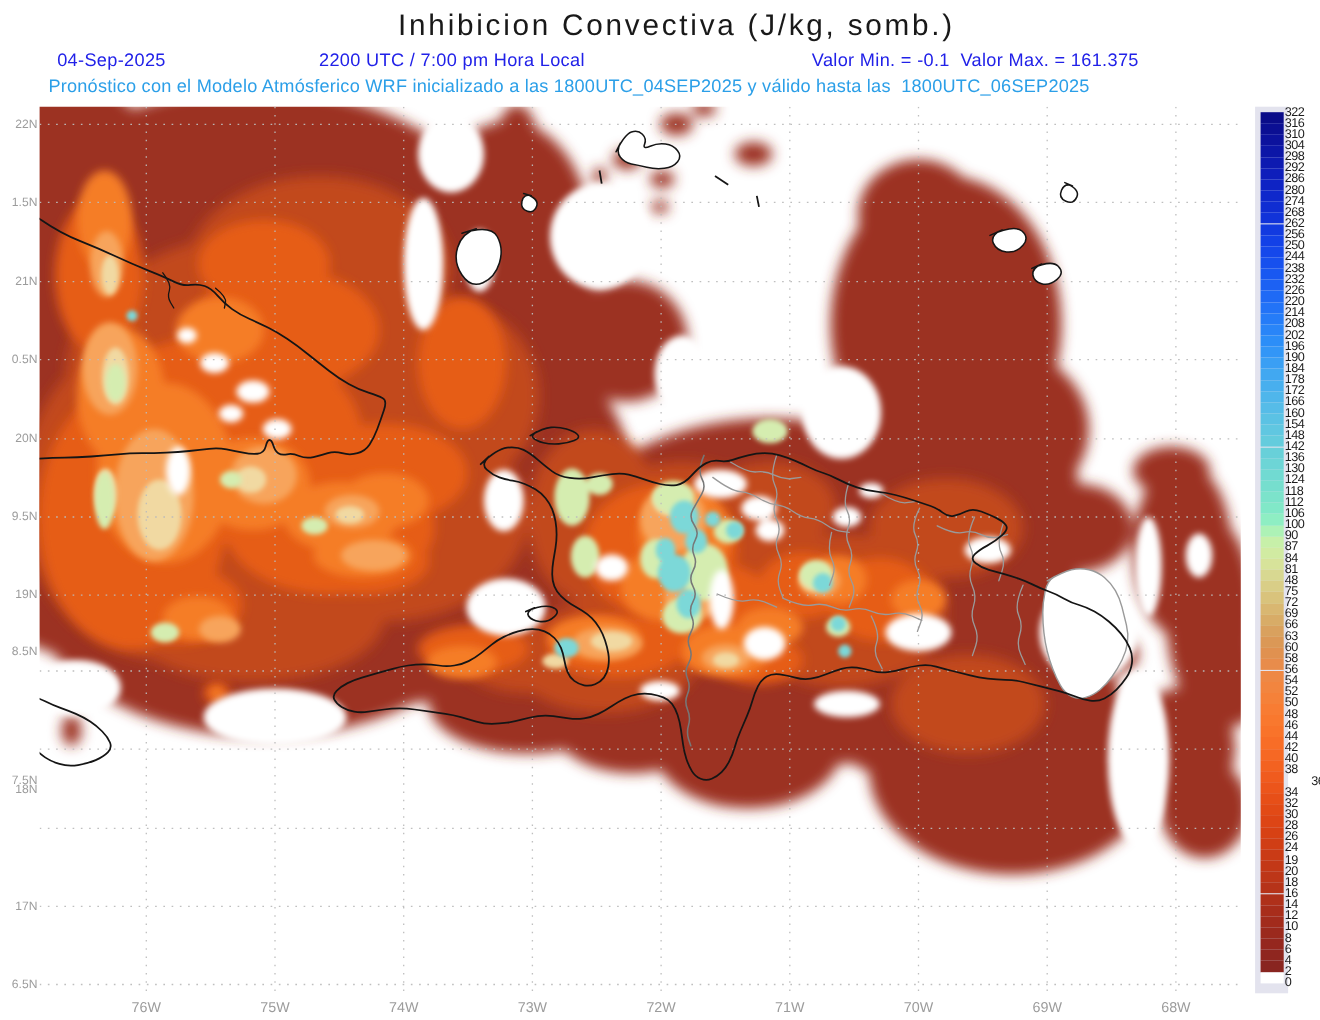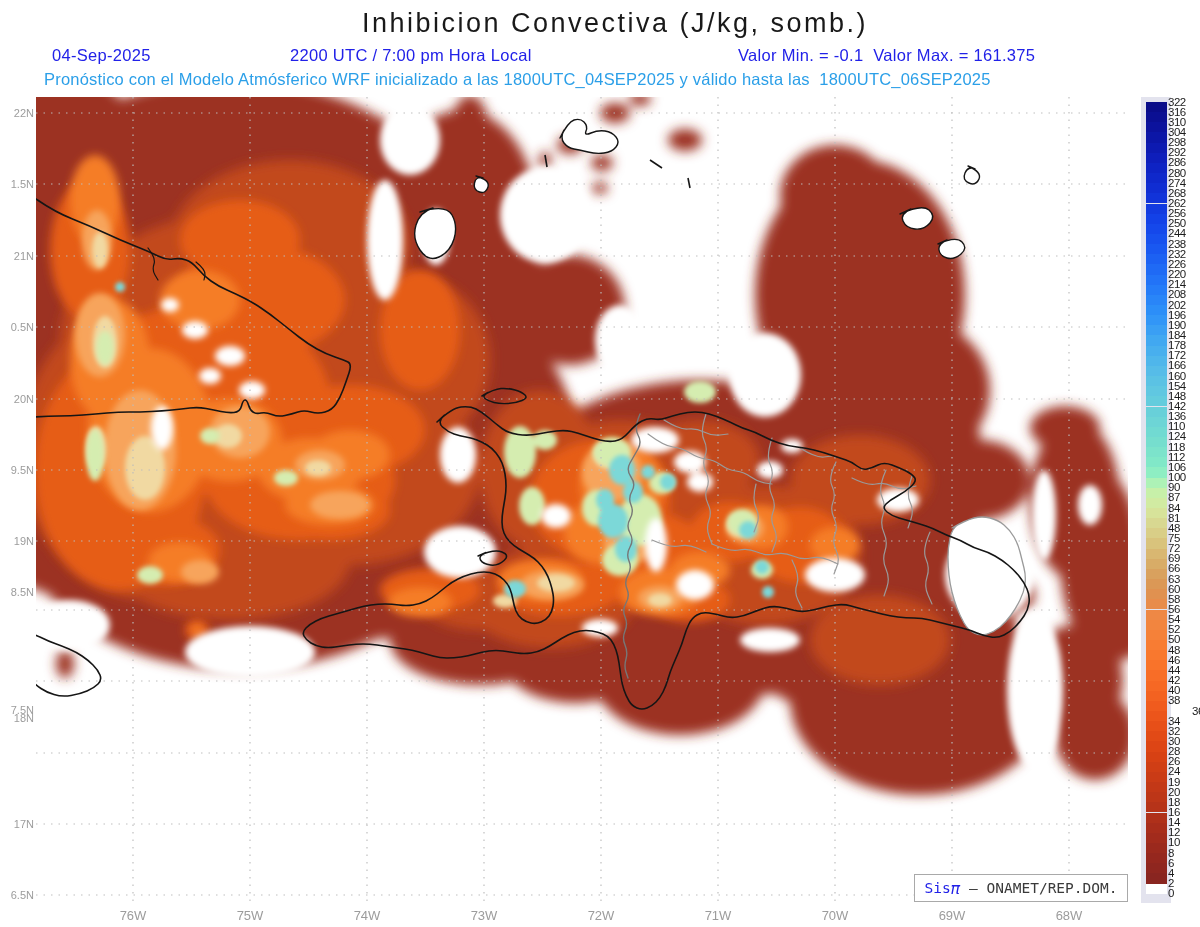--- a/index.html
+++ b/index.html
@@ -421,21 +421,21 @@
       <div class="cbtick" style="top: 319.8px;">190</div>
       <div class="cbtick" style="top: 329.95px;">184</div>
       <div class="cbtick" style="top: 340.1px;">178</div>
       <div class="cbtick" style="top: 350.25px;">172</div>
       <div class="cbtick" style="top: 360.4px;">166</div>
       <div class="cbtick" style="top: 370.55px;">160</div>
       <div class="cbtick" style="top: 380.7px;">154</div>
       <div class="cbtick" style="top: 390.85px;">148</div>
       <div class="cbtick" style="top: 401px;">142</div>
       <div class="cbtick" style="top: 411.15px;">136</div>
-      <div class="cbtick" style="top: 421.3px;">110</div>
+      <div class="cbtick" style="top: 421.3px;">130</div>
       <div class="cbtick" style="top: 431.45px;">124</div>
       <div class="cbtick" style="top: 441.6px;">118</div>
       <div class="cbtick" style="top: 451.75px;">112</div>
       <div class="cbtick" style="top: 461.9px;">106</div>
       <div class="cbtick" style="top: 472.05px;">100</div>
       <div class="cbtick" style="top: 482.2px;">90</div>
       <div class="cbtick" style="top: 492.35px;">87</div>
       <div class="cbtick" style="top: 502.5px;">84</div>
       <div class="cbtick" style="top: 512.65px;">81</div>
       <div class="cbtick" style="top: 522.8px;">48</div>
@@ -493,18 +493,13 @@
       <div class="abs lonlab" style="left: 228px; top: 908px;">75W</div>
       <div class="abs lonlab" style="left: 345px; top: 908px;">74W</div>
       <div class="abs lonlab" style="left: 462px; top: 908px;">73W</div>
       <div class="abs lonlab" style="left: 579px; top: 908px;">72W</div>
       <div class="abs lonlab" style="left: 696px; top: 908px;">71W</div>
       <div class="abs lonlab" style="left: 813px; top: 908px;">70W</div>
       <div class="abs lonlab" style="left: 930px; top: 908px;">69W</div>
       <div class="abs lonlab" style="left: 1047px; top: 908px;">68W</div>
     </div>
 
-  <div class="abs" id="credit-box">
-    <span class="blue">Sis</span>
-      <span class="blue pi">π</span>
-      <span class="rest"> — ONAMET/REP.DOM.</span>
-  </div>
 </div>
 
 </body></html>

